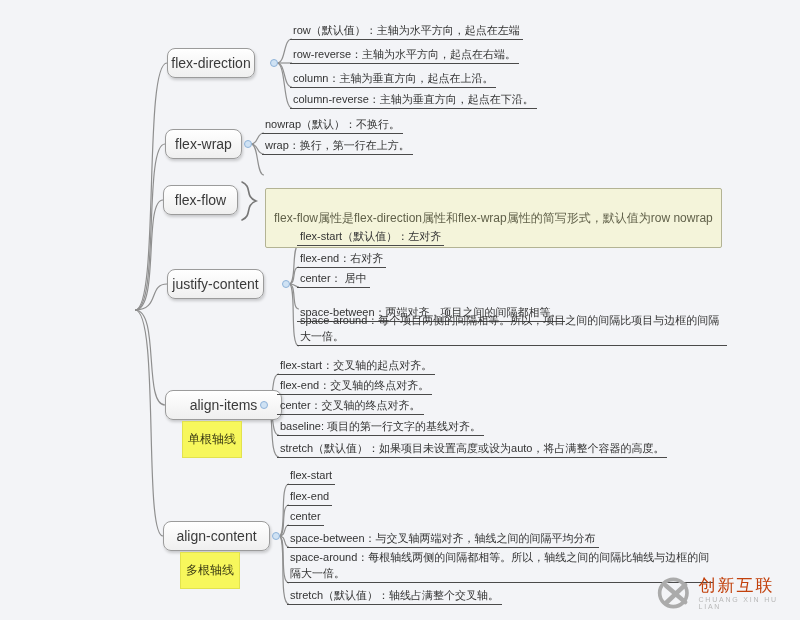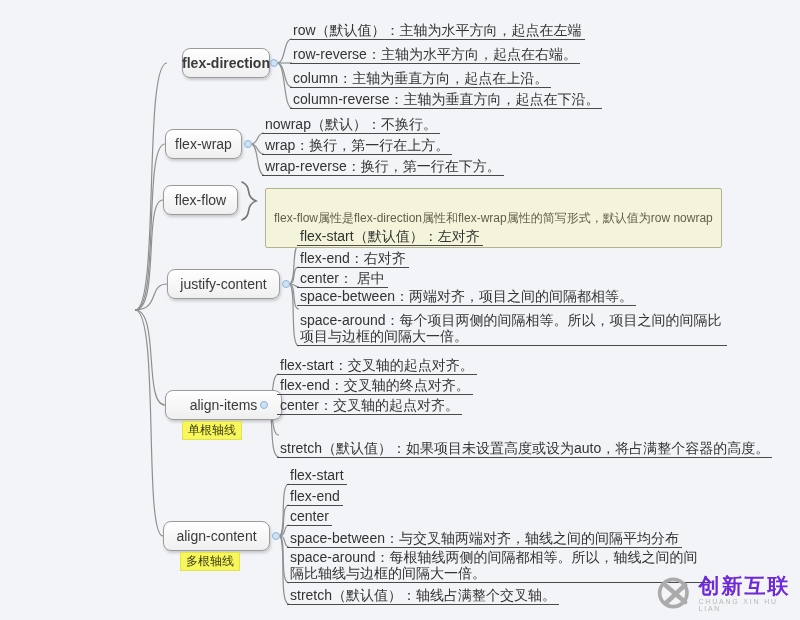--- a/index.html
+++ b/index.html
@@ -6,40 +6,40 @@
   body{font-family:"Liberation Sans","DejaVu Sans",sans-serif;}
   .canvas{position:relative;width:800px;height:620px;background:#f3f4f7;overflow:hidden;}
   .svg-layer{position:absolute;left:0;top:0;width:800px;height:620px;z-index:1;}
   .svg-layer path{stroke:#8f8f8f;stroke-width:1.2;fill:none;}
   .node{position:absolute;z-index:3;display:flex;align-items:center;justify-content:center;
         box-sizing:border-box;border-radius:8px;box-shadow:1px 2px 3px rgba(0,0,0,0.18);}
   .root{left:15px;top:287px;width:120px;height:46px;border:1.5px solid #84aacd;border-radius:10px;
         background:linear-gradient(#dceefb,#a6d0f0);font-size:20px;font-weight:bold;color:#222;letter-spacing:1px;}
   .branch{height:30px;border:1px solid #9b9b9b;background:linear-gradient(#ffffff,#efefef);
           font-size:14px;color:#3a3a3a;white-space:nowrap;}
-  .b0{left:182px;top:48px;width:88px;font-weight:bold;}
+  .b0{left:167px;top:48px;width:88px;}
   .b1{left:165px;top:129px;width:77px;}
   .b2{left:163px;top:185px;width:75px;}
-  .b3{left:167px;top:269px;width:113px;}
+  .b3{left:167px;top:269px;width:97px;}
   .b4{left:165px;top:390px;width:117px;}
   .b5{left:163px;top:521px;width:107px;}
-  .leaf{position:absolute;z-index:3;font-size:14px;line-height:16px;color:#333;
+  .leaf{position:absolute;z-index:3;font-size:11px;line-height:16px;color:#333;
         white-space:nowrap;border-bottom:1.5px solid #4a4a4a;padding:0 3px 1px 3px;}
   .leaf.wrap2{white-space:normal;}
   .dot{position:absolute;z-index:4;width:8px;height:8px;border-radius:50%;
        background:#cfe2f4;border:1px solid #8fb3d9;box-sizing:border-box;}
   .tag{position:absolute;z-index:3;font-size:12px;line-height:15px;color:#3c3c14;
-       background:#f7f75c;border:1px solid #e2e24e;padding:1px 5px;}
+       background:#f7f75c;border:1px solid #e2e24e;padding:10px 5px;}
   .note{position:absolute;z-index:3;left:265px;top:188px;font-size:12px;line-height:16px;
         color:#61614a;background:#f4f4da;border:1px solid #b3b394;padding:21px 8px;
         border-radius:2px;white-space:nowrap;}
   .brace{position:absolute;z-index:3;left:238px;top:179px;}
   .watermark{position:absolute;z-index:5;left:656px;top:574px;display:flex;align-items:center;gap:6px;}
   .wm-text{display:flex;flex-direction:column;line-height:1;}
-  .wm-name{font-size:21px;font-weight:bold;color:#6d28d9;letter-spacing:2px;}
+  .wm-name{font-size:17px;font-weight:normal;color:#c2410c;letter-spacing:2px;}
   .wm-sub{font-size:7px;color:#b8b8b8;letter-spacing:1.8px;margin-top:2px;}
 </style>
 </head>
 <body>
 
 <div class="canvas">
 
   <svg class="svg-layer">
 
     <path d="M135,310 C160,310 143,63 167,63"></path>
@@ -98,32 +98,32 @@
 
   <div class="note">flex-flow属性是flex-direction属性和flex-wrap属性的简写形式，默认值为row nowrap</div>
 
   <div class="leaf" style="left:290px;top:22px;">row（默认值）：主轴为水平方向，起点在左端</div>
   <div class="leaf" style="left:290px;top:46px;">row-reverse：主轴为水平方向，起点在右端。</div>
   <div class="leaf" style="left:290px;top:70px;">column：主轴为垂直方向，起点在上沿。</div>
   <div class="leaf" style="left:290px;top:91px;">column-reverse：主轴为垂直方向，起点在下沿。</div>
 
   <div class="leaf" style="left:262px;top:116px;">nowrap（默认）：不换行。</div>
   <div class="leaf" style="left:262px;top:137px;">wrap：换行，第一行在上方。</div>
-  <div class="leaf" style="left:262px;top:158px;">wrap-reverse：换行，第一行在下方。</div>
 
   <div class="leaf" style="left:297px;top:228px;">flex-start（默认值）：左对齐</div>
   <div class="leaf" style="left:297px;top:250px;">flex-end：右对齐</div>
   <div class="leaf" style="left:297px;top:270px;">center： 居中</div>
-  <div class="leaf" style="left:297px;top:288px;">space-between：两端对齐，项目之间的间隔都相等。</div>
+  <div class="leaf" style="left:297px;top:304px;">space-between：两端对齐，项目之间的间隔都相等。</div>
   <div class="leaf wrap2" style="left:297px;top:312px;width:424px;">space-around：每个项目两侧的间隔相等。所以，项目之间的间隔比项目与边框的间隔大一倍。</div>
 
   <div class="tag" style="left:182px;top:421px;">单根轴线</div>
   <div class="leaf" style="left:277px;top:357px;">flex-start：交叉轴的起点对齐。</div>
   <div class="leaf" style="left:277px;top:377px;">flex-end：交叉轴的终点对齐。</div>
-  <div class="leaf" style="left:277px;top:397px;">center：交叉轴的起点对齐。</div>
+  <div class="leaf" style="left:277px;top:397px;">center：交叉轴的终点对齐。</div>
+  <div class="leaf" style="left:277px;top:418px;">baseline: 项目的第一行文字的基线对齐。</div>
   <div class="leaf" style="left:277px;top:440px;">stretch（默认值）：如果项目未设置高度或设为auto，将占满整个容器的高度。</div>
 
   <div class="tag" style="left:180px;top:552px;">多根轴线</div>
   <div class="leaf" style="left:287px;top:467px;">flex-start</div>
   <div class="leaf" style="left:287px;top:488px;text-align:right;">flex-end</div>
   <div class="leaf" style="left:287px;top:508px;">center</div>
   <div class="leaf" style="left:287px;top:530px;">space-between：与交叉轴两端对齐，轴线之间的间隔平均分布</div>
   <div class="leaf wrap2" style="left:287px;top:549px;width:420px;">space-around：每根轴线两侧的间隔都相等。所以，轴线之间的间隔比轴线与边框的间隔大一倍。</div>
   <div class="leaf" style="left:287px;top:587px;">stretch（默认值）：轴线占满整个交叉轴。</div>
 

